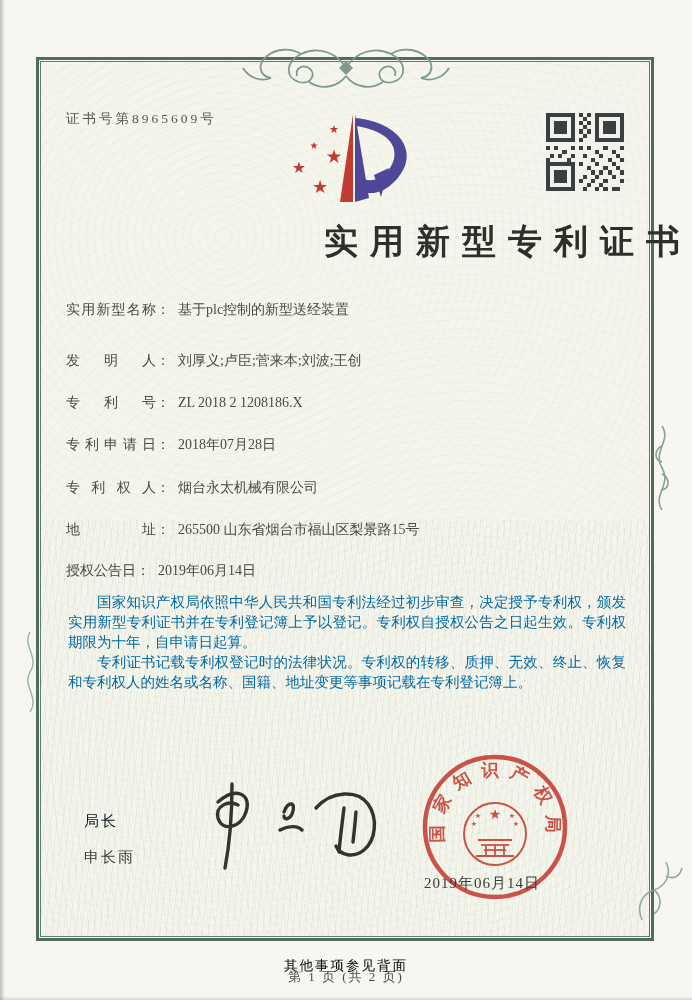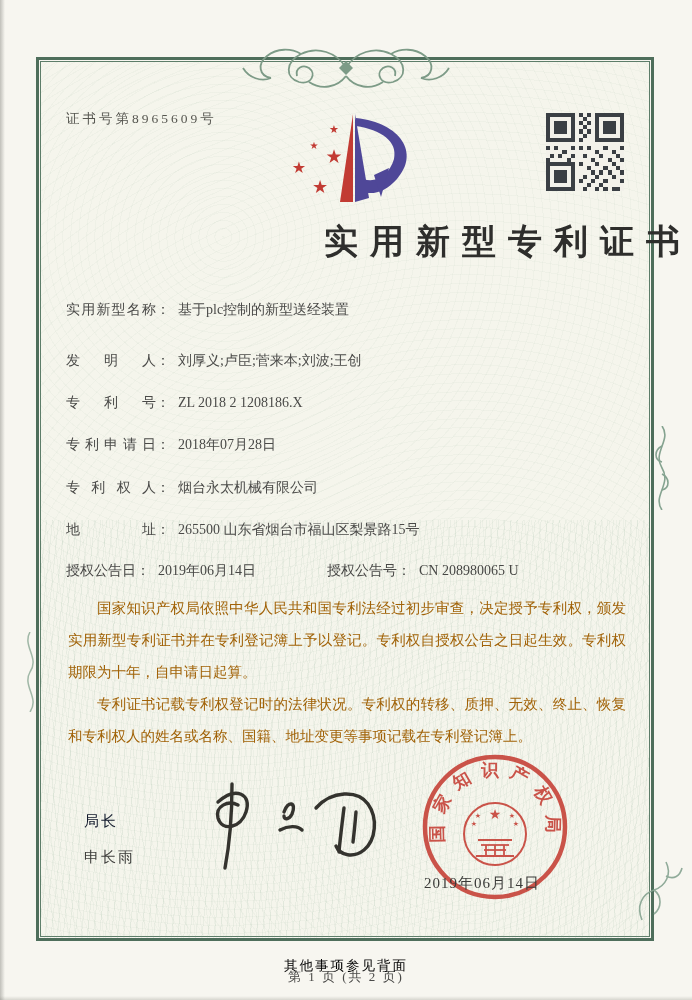--- a/index.html
+++ b/index.html
@@ -56,21 +56,21 @@
 
   .field { position:absolute; left:66px; font-size:14px; color:#4a4a48; white-space:nowrap; }
   .flabel { display:inline-block; width:90px; text-align:justify; text-align-last:justify; }
   .fcolon { margin-right:8px; }
   .f1{top:301px}.f2{top:352px}.f3{top:394px}.f4{top:436px}.f5{top:479px}.f6{top:521px}
   .grant-row { position:absolute; left:66px; top:562px; width:560px; font-size:14px; white-space:nowrap; }
   .grant-right { position:absolute; left:261px; top:0; }
 
   .paragraphs {
     position:absolute; left:68px; top:592px; width:558px;
-    font-size:14.5px; line-height:32px; text-align:justify; color:#a16207;
+    font-size:14.5px; line-height:20px; text-align:justify; color:#0369a1;
   }
   .paragraphs p { text-indent:2em; }
 
   .signer-title { position:absolute; left:84px; top:812px; font-size:15px; letter-spacing:2px; color:#0f172a; font-family:"Liberation Sans","DejaVu Sans",sans-serif; }
   .signer-name  { position:absolute; left:84px; top:848px; font-size:15px; letter-spacing:2px; color:#3d3d3a; font-family:"Liberation Sans","DejaVu Sans",sans-serif; }
   .signature { position:absolute; left:192px; top:778px; width:196px; height:100px; }
 
   .seal { position:absolute; left:420px; top:752px; width:150px; height:150px; opacity:.92; }
   .seal-date {
     position:absolute; left:424px; top:874px; font-size:15px;
@@ -198,23 +198,20 @@
   <div class="field f5">
     <span class="flabel">专利权人</span><span class="fcolon">：</span><span>烟台永太机械有限公司</span>
   </div>
   <div class="field f6">
     <span class="flabel">地址</span><span class="fcolon">：</span><span>265500 山东省烟台市福山区梨景路15号</span>
   </div>
 
   <div class="grant-row">
     <span>
       <span>授权公告日</span><span class="fcolon">：</span><span>2019年06月14日</span>
-    </span>
-    <span class="grant-right">
-      <span>授权公告号</span><span class="fcolon">：</span><span>CN 208980065 U</span>
     </span>
   </div>
 
   <div class="paragraphs">
     <p>国家知识产权局依照中华人民共和国专利法经过初步审查，决定授予专利权，颁发实用新型专利证书并在专利登记簿上予以登记。专利权自授权公告之日起生效。专利权期限为十年，自申请日起算。</p>
     <p>专利证书记载专利权登记时的法律状况。专利权的转移、质押、无效、终止、恢复和专利权人的姓名或名称、国籍、地址变更等事项记载在专利登记簿上。</p>
   </div>
 
   <div class="signer-title">局长</div>
   <div class="signer-name">申长雨</div>

